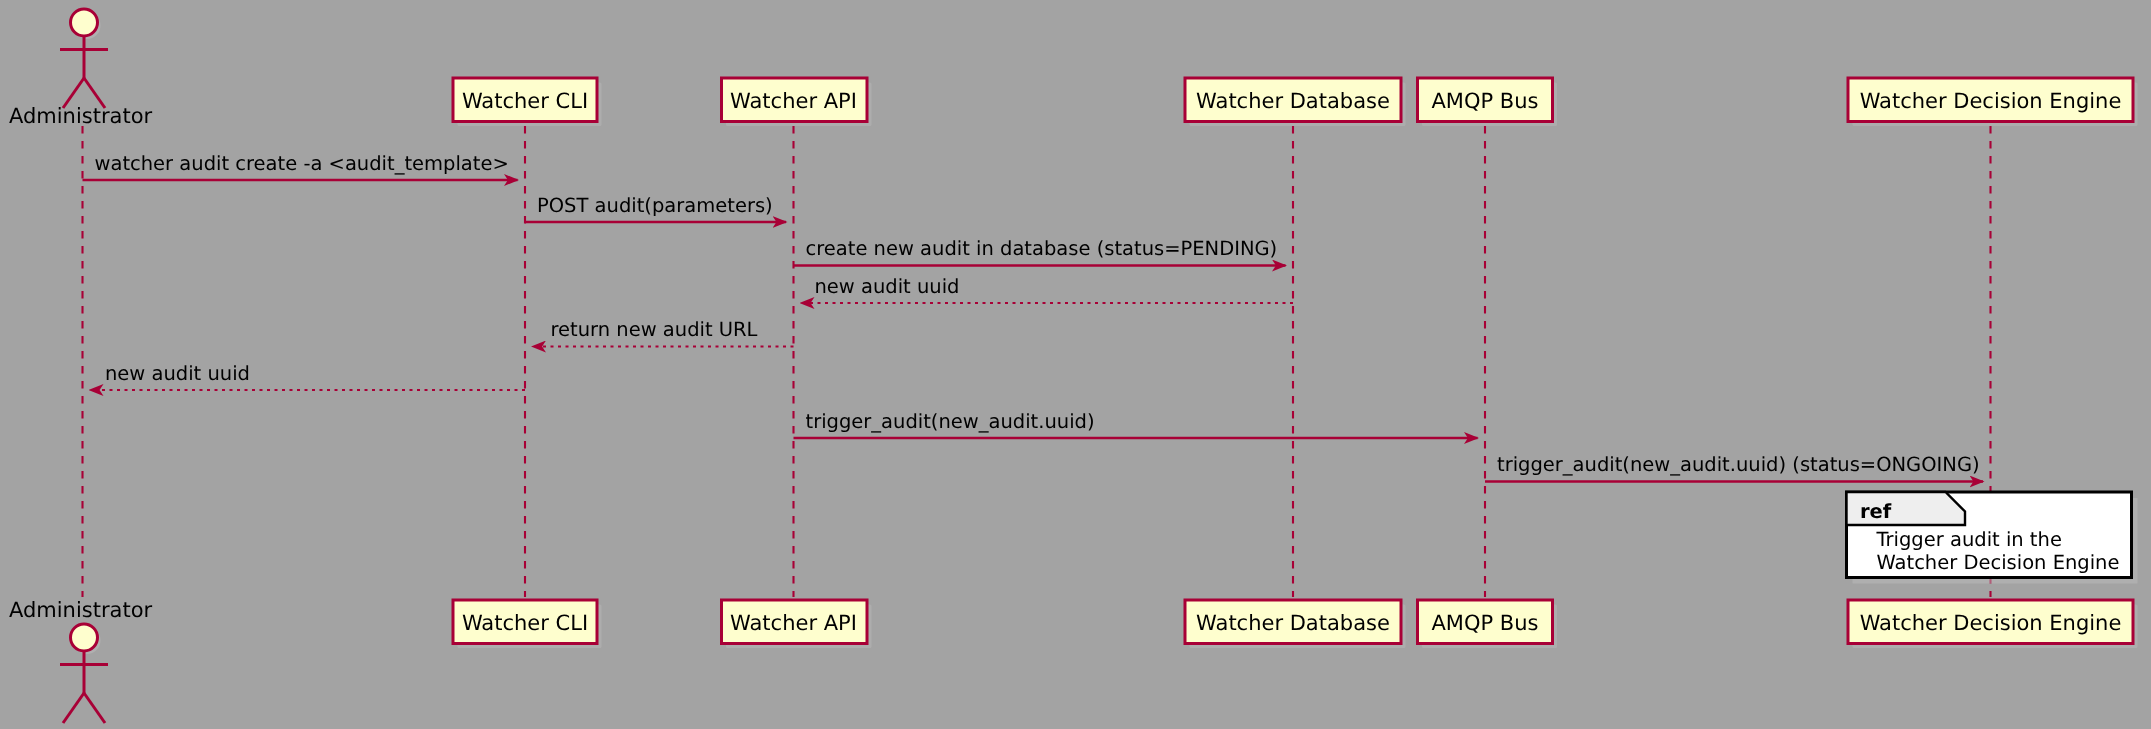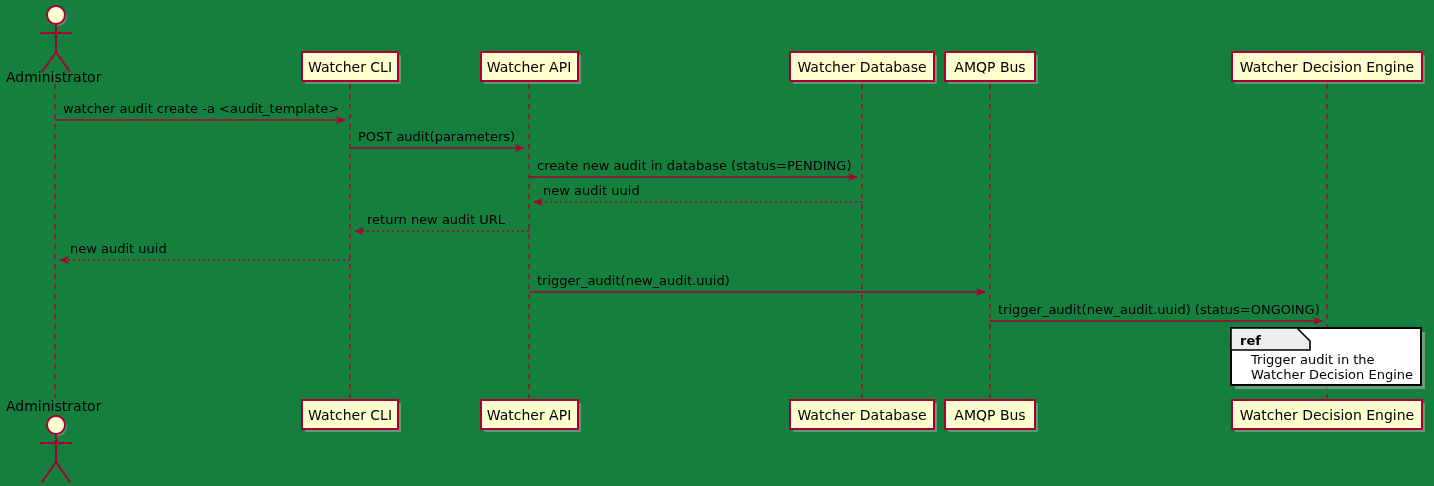--- a/index.html
+++ b/index.html
@@ -9,21 +9,21 @@
   }
   body {
     font-family: "DejaVu Sans", sans-serif;
     color: #000000;
   }
   #diagram {
     position: relative;
     width: 1434px;
     height: 486px;
     overflow: hidden;
-    background: #15803d;
+    background: #a3a3a3;
   }
   #diagram svg {
     position: absolute;
     left: 0;
     top: 0;
   }
   .plabel {
     font-family: "DejaVu Sans", sans-serif;
     font-size: 14px;
     fill: #000000;

